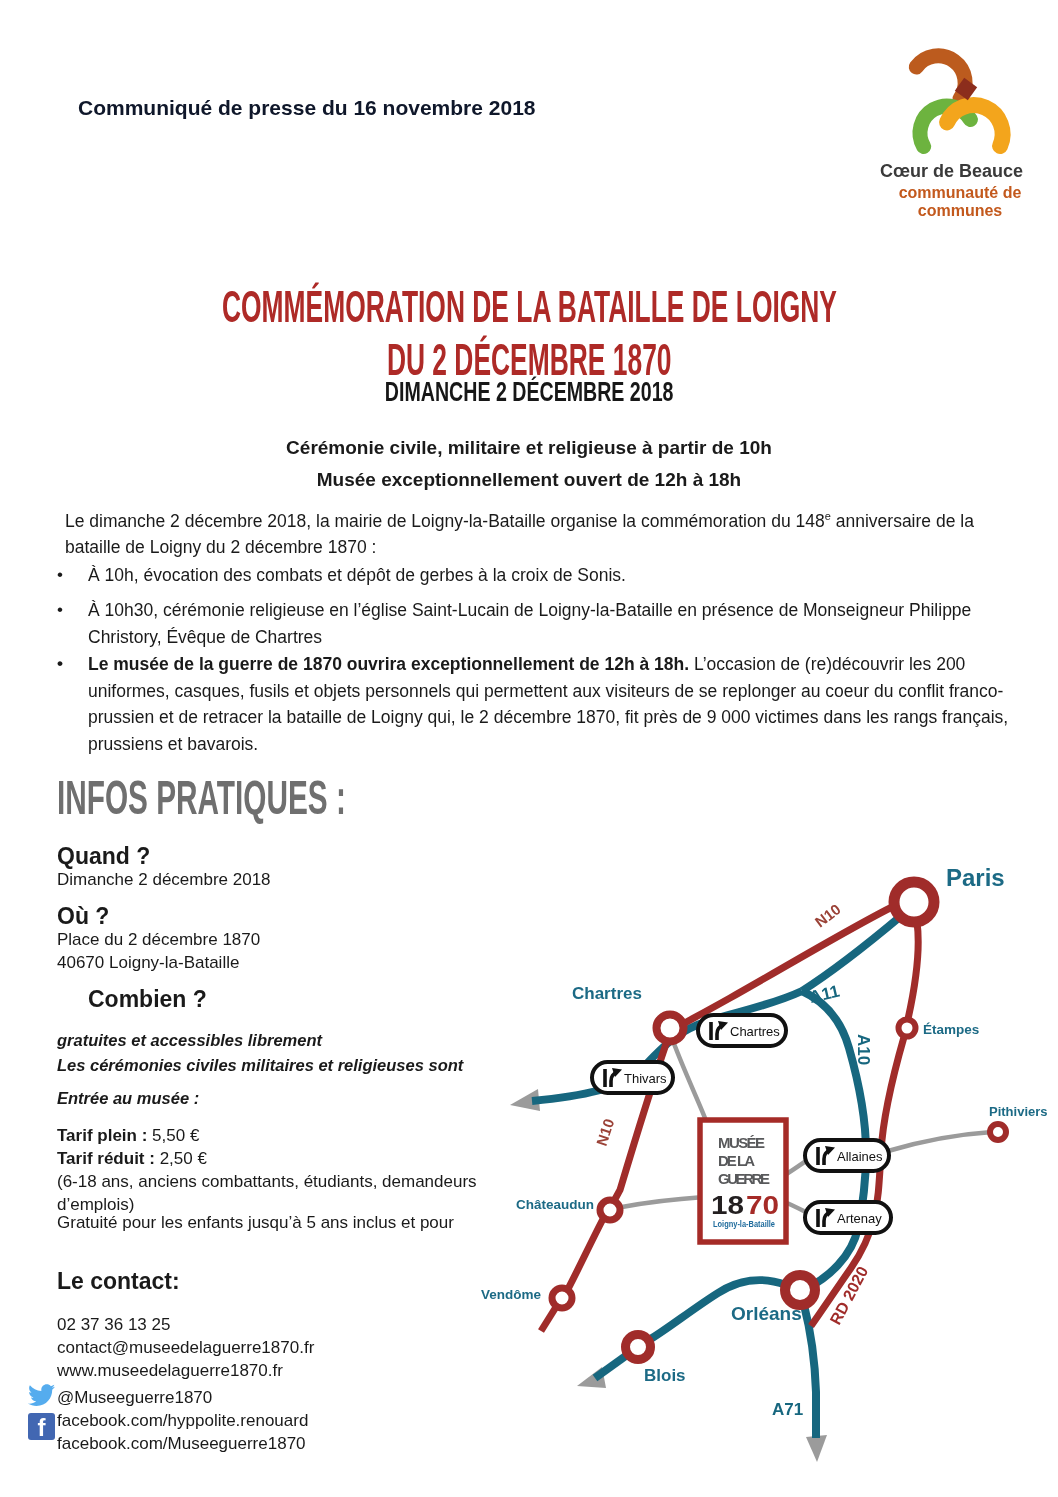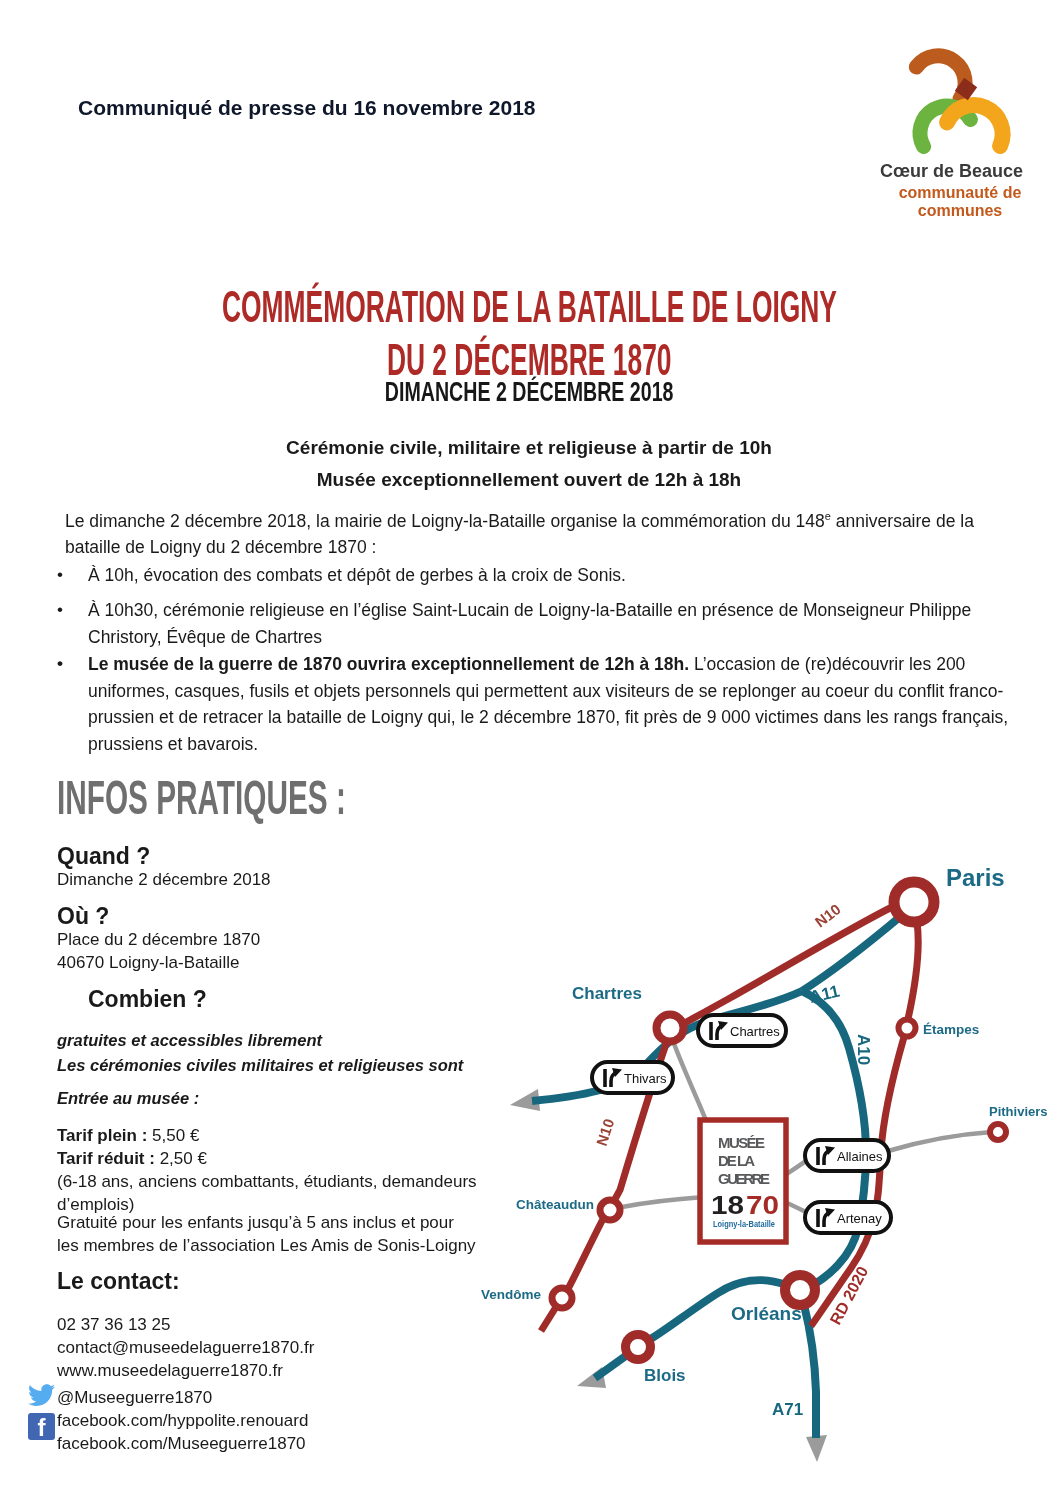--- a/index.html
+++ b/index.html
@@ -121,21 +121,20 @@
 
   <div class="abs col-text" style="left:57px;top:1124px;">
     <span class="b">Tarif plein :</span><span> 5,50 €</span>
   </div>
   <div class="abs col-text" style="left:57px;top:1147px;">
     <span class="b">Tarif réduit :</span><span> 2,50 €</span>
   </div>
   <div class="abs col-text" style="left:57px;top:1170px;">(6-18 ans, anciens combattants, étudiants, demandeurs</div>
   <div class="abs col-text" style="left:57px;top:1193px;">d’emplois)</div>
   <div class="abs col-text" style="left:57px;top:1211px;">Gratuité pour les enfants jusqu’à 5 ans inclus et pour</div>
-  <div class="abs col-text" style="left:57px;top:1234px;">les membres de l’association Les Amis de Sonis-Loigny</div>
 
   <div class="abs label-b" style="left:57px;top:1268px;">Le contact:</div>
   <div class="abs col-text" style="left:57px;top:1313px;">02 37 36 13 25</div>
   <div class="abs col-text" style="left:57px;top:1336px;">contact@museedelaguerre1870.fr</div>
   <div class="abs col-text" style="left:57px;top:1359px;">www.museedelaguerre1870.fr</div>
 
   <svg class="abs" style="left:28px;top:1384px;" width="27" height="23" viewBox="0 0 24 20">
     <path fill="#55acee" d="M24 2.3c-.9.4-1.8.7-2.8.8 1-.6 1.8-1.5 2.2-2.6-1 .6-2 1-3.1 1.2C19.4.6 18.1 0 16.7 0c-2.7 0-4.9 2.2-4.9 4.9 0 .4 0 .8.1 1.1C7.7 5.8 4.1 3.8 1.7.8 1.3 1.5 1 2.4 1 3.3c0 1.7.9 3.2 2.2 4.1-.8 0-1.6-.2-2.2-.6v.1c0 2.4 1.7 4.4 3.9 4.8-.4.1-.8.2-1.3.2-.3 0-.6 0-.9-.1.6 2 2.4 3.4 4.6 3.4-1.7 1.3-3.8 2.1-6.1 2.1-.4 0-.8 0-1.2-.1 2.2 1.4 4.8 2.2 7.5 2.2 9.1 0 14-7.5 14-14v-.6c1-.7 1.8-1.6 2.5-2.5z"></path>
   </svg>
   <div class="abs col-text" style="left:57px;top:1386px;">@Museeguerre1870</div>

